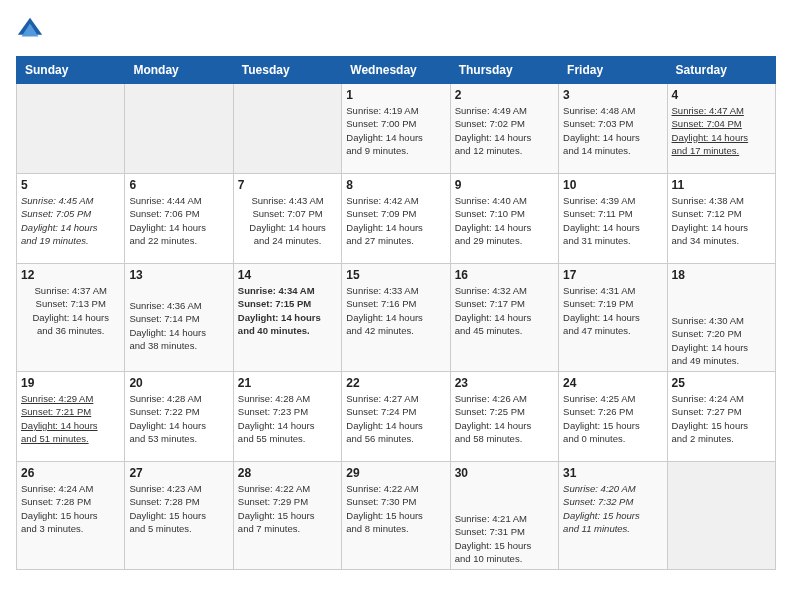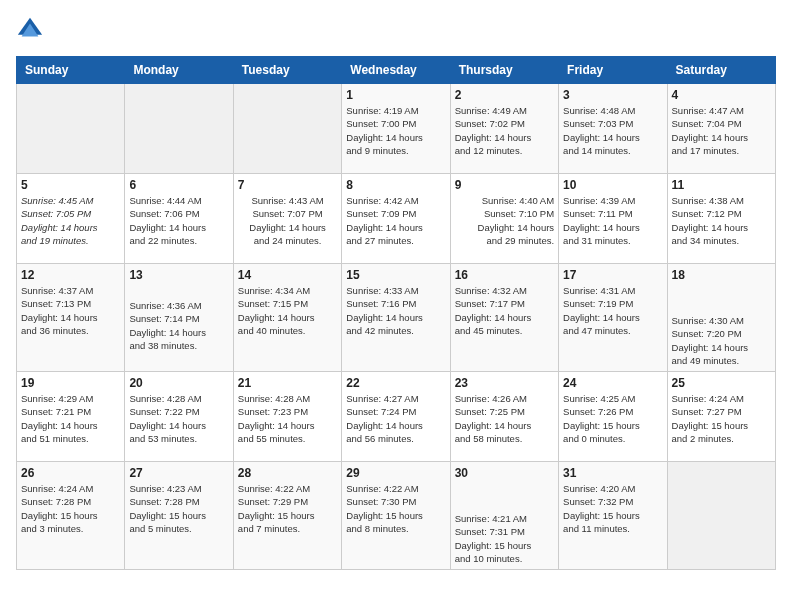--- a/index.html
+++ b/index.html
@@ -133,21 +133,21 @@
         </td>
         <td>
           <div class="day-number">3</div>
           <div class="day-info" style="white-space: pre-line;">Sunrise: 4:48 AM
 Sunset: 7:03 PM
 Daylight: 14 hours
 and 14 minutes.</div>
         </td>
         <td>
           <div class="day-number">4</div>
-          <div class="day-info" style="white-space: pre-line;">Sunrise: 4:47 AM
+          <div class="day-info" style="white-space: pre-line; text-decoration: underline;">Sunrise: 4:47 AM
 Sunset: 7:04 PM
 Daylight: 14 hours
 and 17 minutes.</div>
         </td>
       </tr>
       <tr>
         <td>
           <div class="day-number">5</div>
           <div class="day-info" style="white-space: pre-line; font-style: italic;">Sunrise: 4:45 AM
 Sunset: 7:05 PM
@@ -170,21 +170,21 @@
         </td>
         <td>
           <div class="day-number">8</div>
           <div class="day-info" style="white-space: pre-line;">Sunrise: 4:42 AM
 Sunset: 7:09 PM
 Daylight: 14 hours
 and 27 minutes.</div>
         </td>
         <td>
           <div class="day-number">9</div>
-          <div class="day-info" style="white-space: pre-line; text-align: right;">Sunrise: 4:40 AM
+          <div class="day-info" style="white-space: pre-line;">Sunrise: 4:40 AM
 Sunset: 7:10 PM
 Daylight: 14 hours
 and 29 minutes.</div>
         </td>
         <td>
           <div class="day-number">10</div>
           <div class="day-info" style="white-space: pre-line;">Sunrise: 4:39 AM
 Sunset: 7:11 PM
 Daylight: 14 hours
 and 31 minutes.</div>
@@ -193,35 +193,35 @@
           <div class="day-number">11</div>
           <div class="day-info" style="white-space: pre-line;">Sunrise: 4:38 AM
 Sunset: 7:12 PM
 Daylight: 14 hours
 and 34 minutes.</div>
         </td>
       </tr>
       <tr>
         <td>
           <div class="day-number">12</div>
-          <div class="day-info" style="white-space: pre-line;">Sunrise: 4:37 AM
+          <div class="day-info" style="white-space: pre-line; text-align: center;">Sunrise: 4:37 AM
 Sunset: 7:13 PM
 Daylight: 14 hours
 and 36 minutes.</div>
         </td>
         <td>
           <div class="day-number">13</div>
           <div class="day-info" style="white-space: pre-line; margin-top: 17px;">Sunrise: 4:36 AM
 Sunset: 7:14 PM
 Daylight: 14 hours
 and 38 minutes.</div>
         </td>
         <td>
           <div class="day-number">14</div>
-          <div class="day-info" style="white-space: pre-line;">Sunrise: 4:34 AM
+          <div class="day-info" style="white-space: pre-line; font-weight: bold;">Sunrise: 4:34 AM
 Sunset: 7:15 PM
 Daylight: 14 hours
 and 40 minutes.</div>
         </td>
         <td>
           <div class="day-number">15</div>
           <div class="day-info" style="white-space: pre-line;">Sunrise: 4:33 AM
 Sunset: 7:16 PM
 Daylight: 14 hours
 and 42 minutes.</div>
@@ -244,21 +244,21 @@
           <div class="day-number">18</div>
           <div class="day-info" style="white-space: pre-line; margin-top: 32px;">Sunrise: 4:30 AM
 Sunset: 7:20 PM
 Daylight: 14 hours
 and 49 minutes.</div>
         </td>
       </tr>
       <tr>
         <td>
           <div class="day-number">19</div>
-          <div class="day-info" style="white-space: pre-line;">Sunrise: 4:29 AM
+          <div class="day-info" style="white-space: pre-line; text-decoration: underline;">Sunrise: 4:29 AM
 Sunset: 7:21 PM
 Daylight: 14 hours
 and 51 minutes.</div>
         </td>
         <td>
           <div class="day-number">20</div>
           <div class="day-info" style="white-space: pre-line;">Sunrise: 4:28 AM
 Sunset: 7:22 PM
 Daylight: 14 hours
 and 53 minutes.</div>
@@ -330,21 +330,21 @@
         </td>
         <td>
           <div class="day-number">30</div>
           <div class="day-info" style="white-space: pre-line; margin-top: 32px;">Sunrise: 4:21 AM
 Sunset: 7:31 PM
 Daylight: 15 hours
 and 10 minutes.</div>
         </td>
         <td>
           <div class="day-number">31</div>
-          <div class="day-info" style="white-space: pre-line;">Sunrise: 4:20 AM
+          <div class="day-info" style="white-space: pre-line; font-style: italic;">Sunrise: 4:20 AM
 Sunset: 7:32 PM
 Daylight: 15 hours
 and 11 minutes.</div>
         </td>
         <td class="empty-cell"></td>
       </tr>
     </tbody>
 </table>
 
 </body></html>

